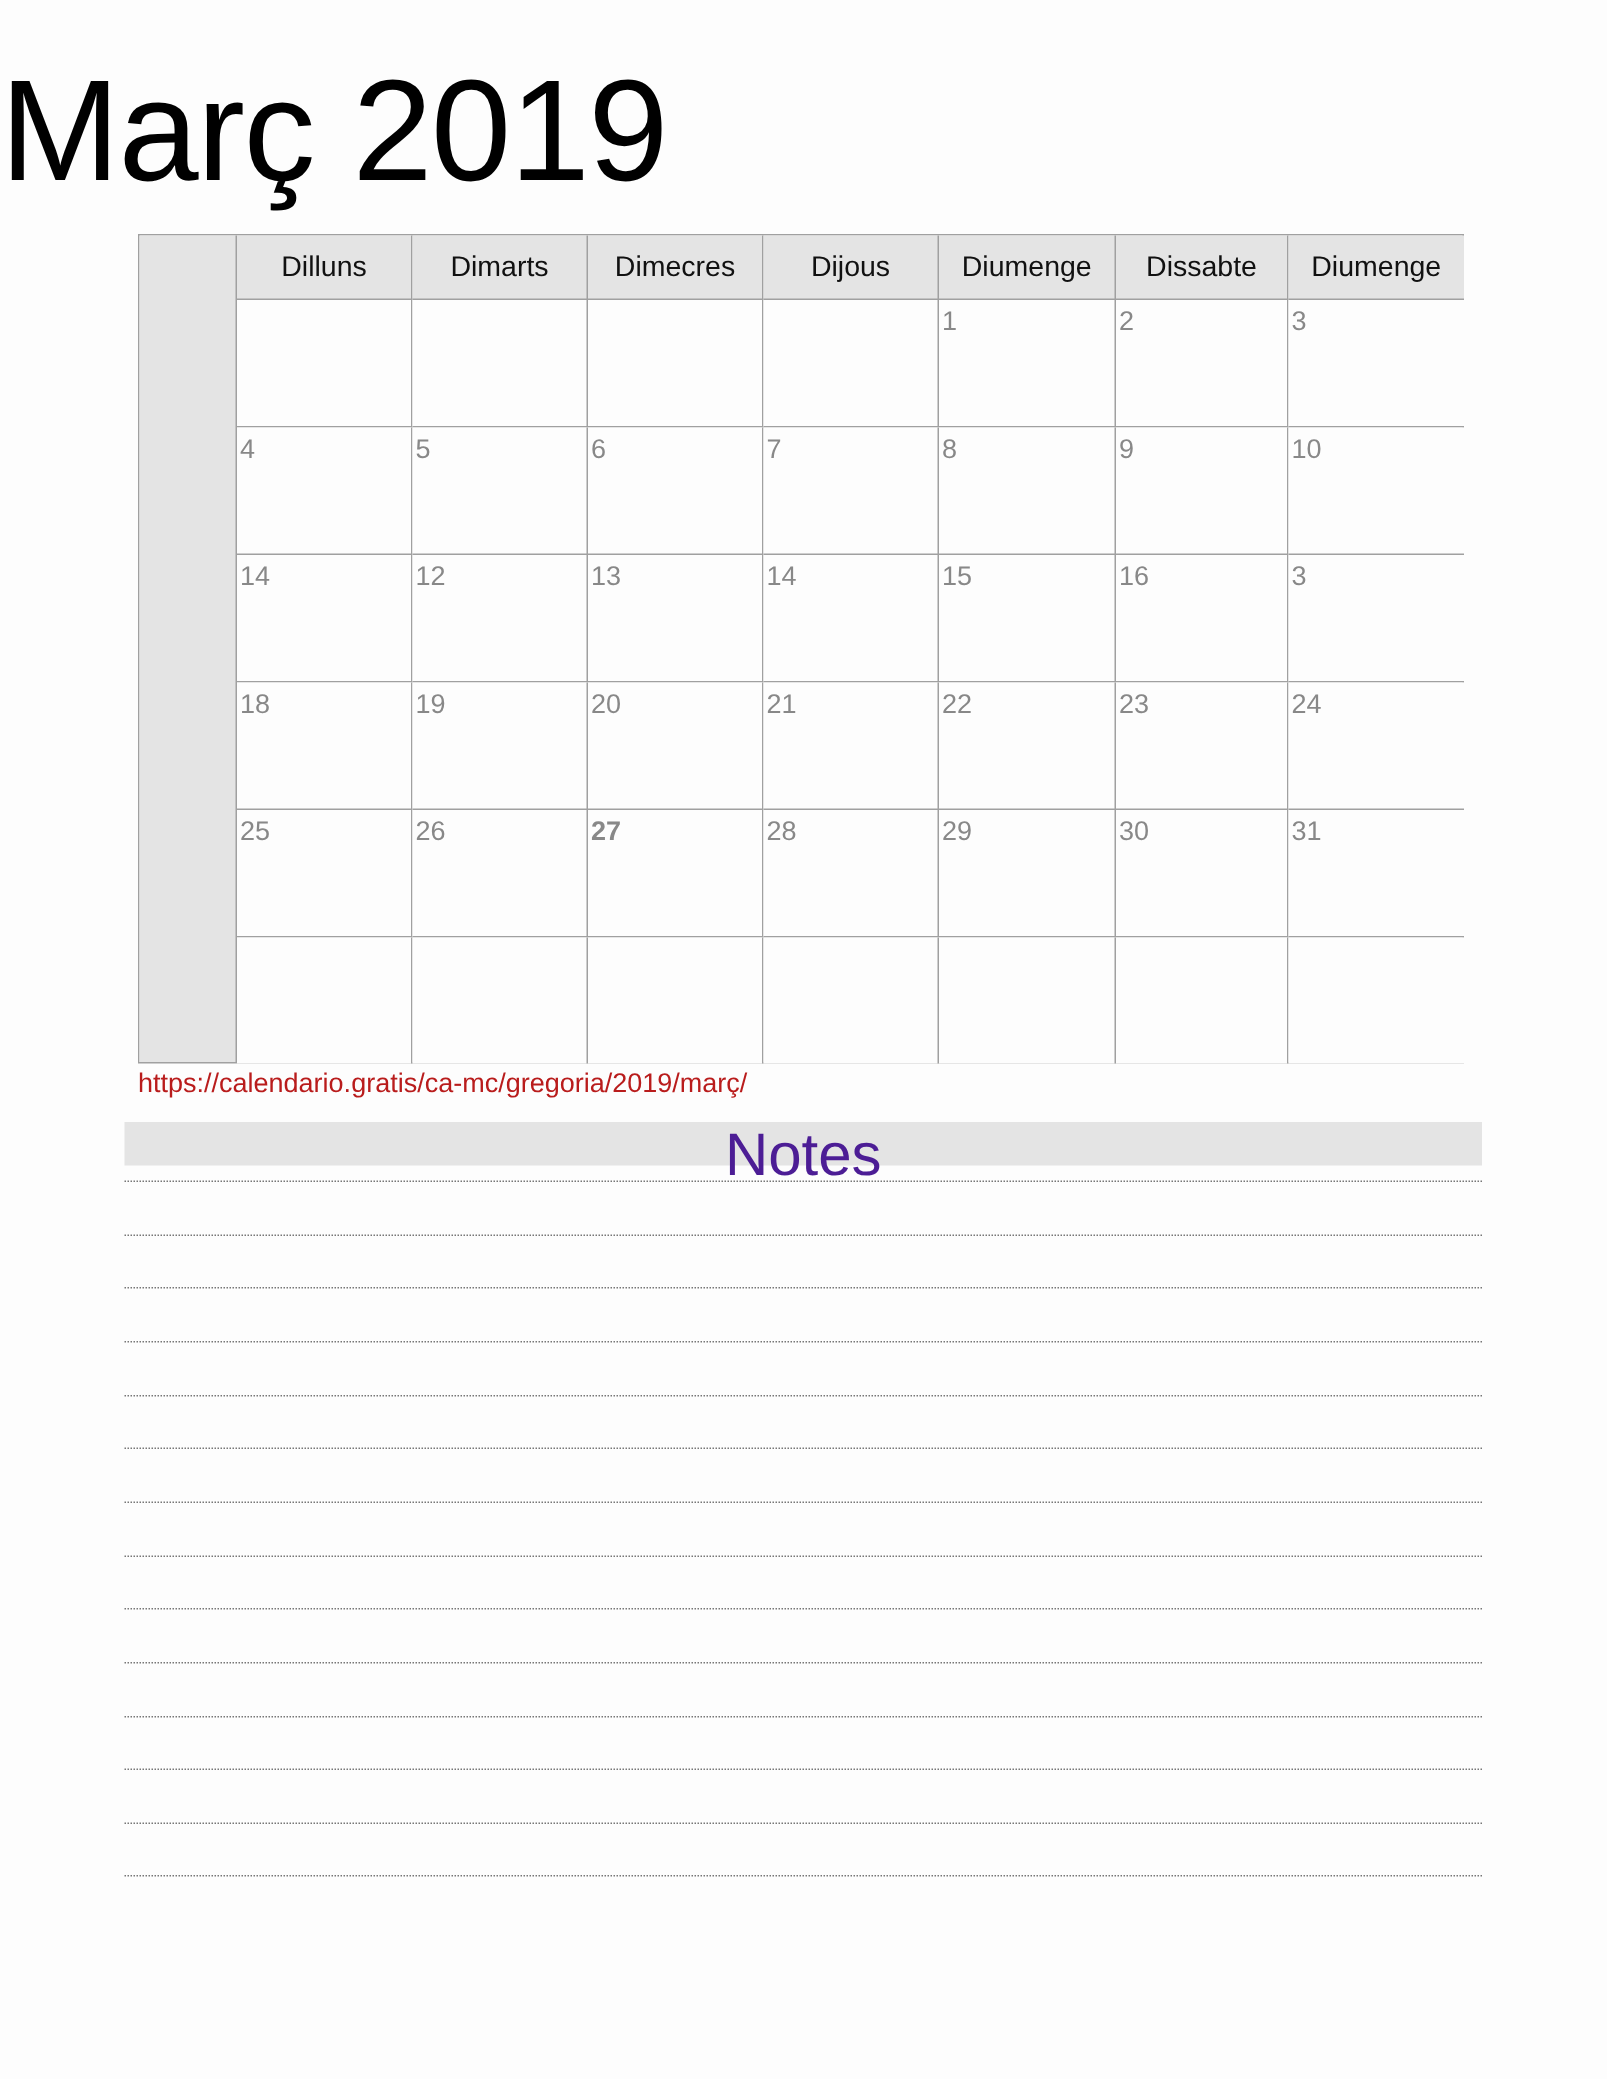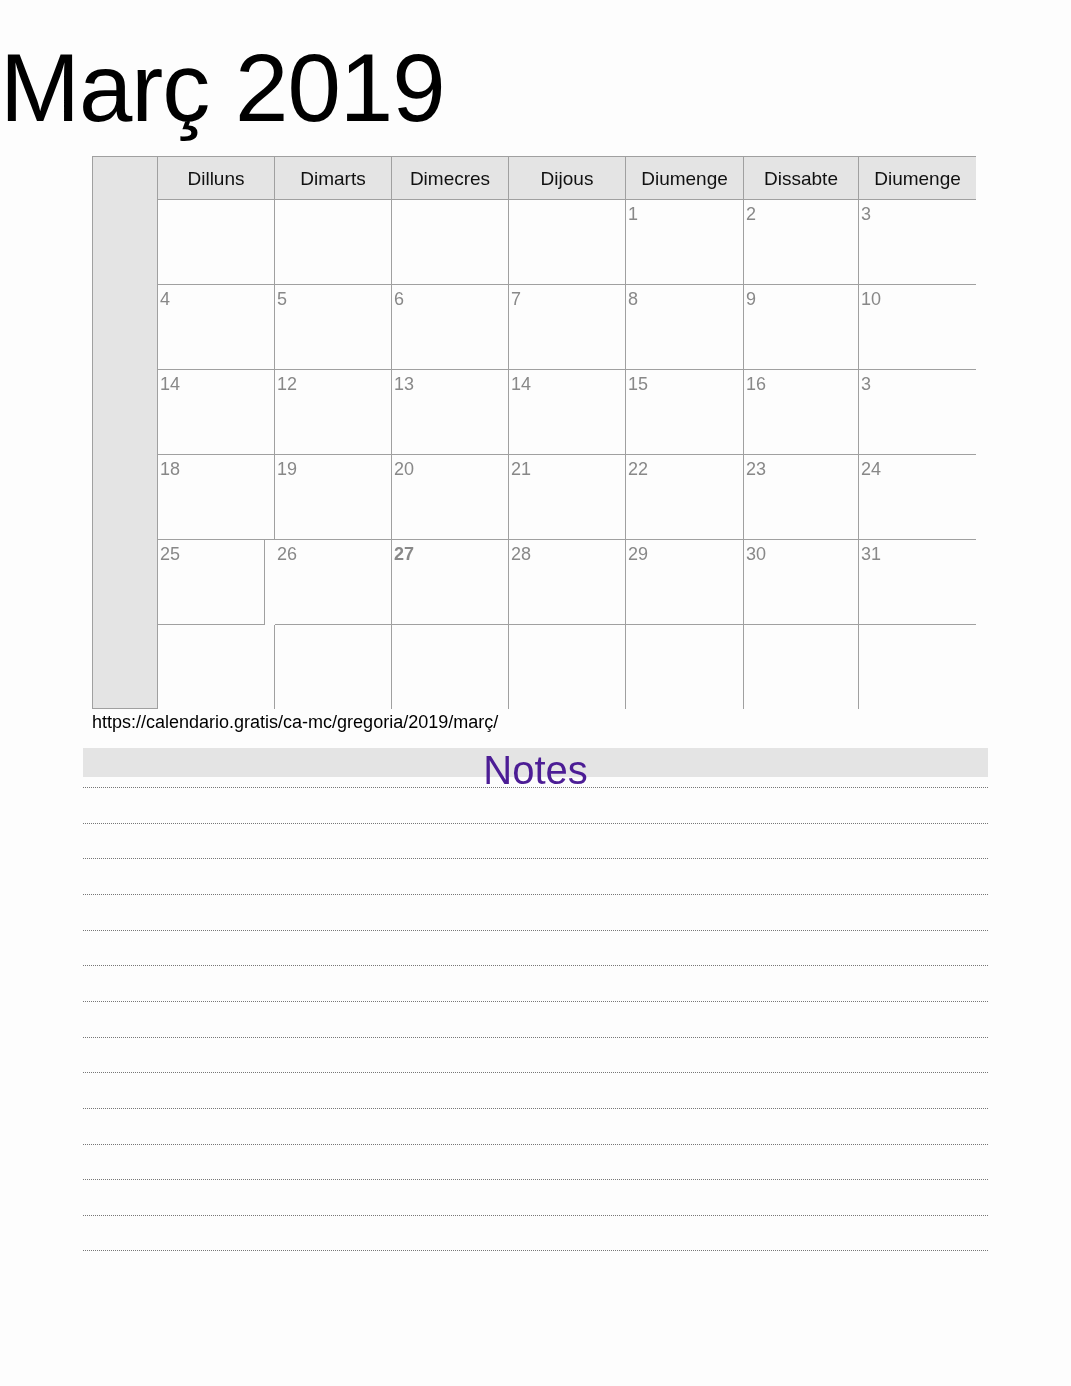--- a/index.html
+++ b/index.html
@@ -25,21 +25,21 @@
       font-size:19px; line-height:43px; text-align:center; color:#111;
     }
     .cell {
       position:absolute; background:#fdfdfd;
       border-right:1px solid #a0a0a0; border-bottom:1px solid #a0a0a0; box-sizing:border-box;
     }
     .daynum {
       position:absolute; left:2px; top:4px; font-size:18px; color:#888;
     }
     .url {
-      position:absolute; left:92px; top:712px; font-size:18px; color:#000000;
+      position:absolute; left:92px; top:712px; font-size:18px; color:#b91c1c;
     }
     .notes-bar {
       position:absolute; left:83px; top:748px; width:905px; height:29px; background:#e4e4e4;
       text-align:center; font-size:40px; line-height:44px; color:#4c1d95;
     }
     .note-line {
       position:absolute; left:83px; width:905px; height:0;
       border-top:1px dotted #777;
     }
   </style>
@@ -135,21 +135,21 @@
     </div>
     <div class="cell" style="left: 533px; top: 298px; width: 118px; height: 85px;">
       <span class="daynum">22</span>
     </div>
     <div class="cell" style="left: 651px; top: 298px; width: 115px; height: 85px;">
       <span class="daynum">23</span>
     </div>
     <div class="cell" style="left: 766px; top: 298px; width: 117px; height: 85px; border-right: none;">
       <span class="daynum">24</span>
     </div>
-    <div class="cell" style="left: 65px; top: 383px; width: 107px; height: 85px;">
+    <div class="cell" style="left: 65px; top: 383px; width: 117px; height: 85px;">
       <span class="daynum">25</span>
     </div>
     <div class="cell" style="left: 182px; top: 383px; width: 117px; height: 85px;">
       <span class="daynum">26</span>
     </div>
     <div class="cell" style="left: 299px; top: 383px; width: 117px; height: 85px; font-weight: bold;">
       <span class="daynum">27</span>
     </div>
     <div class="cell" style="left: 416px; top: 383px; width: 117px; height: 85px;">
       <span class="daynum">28</span>

